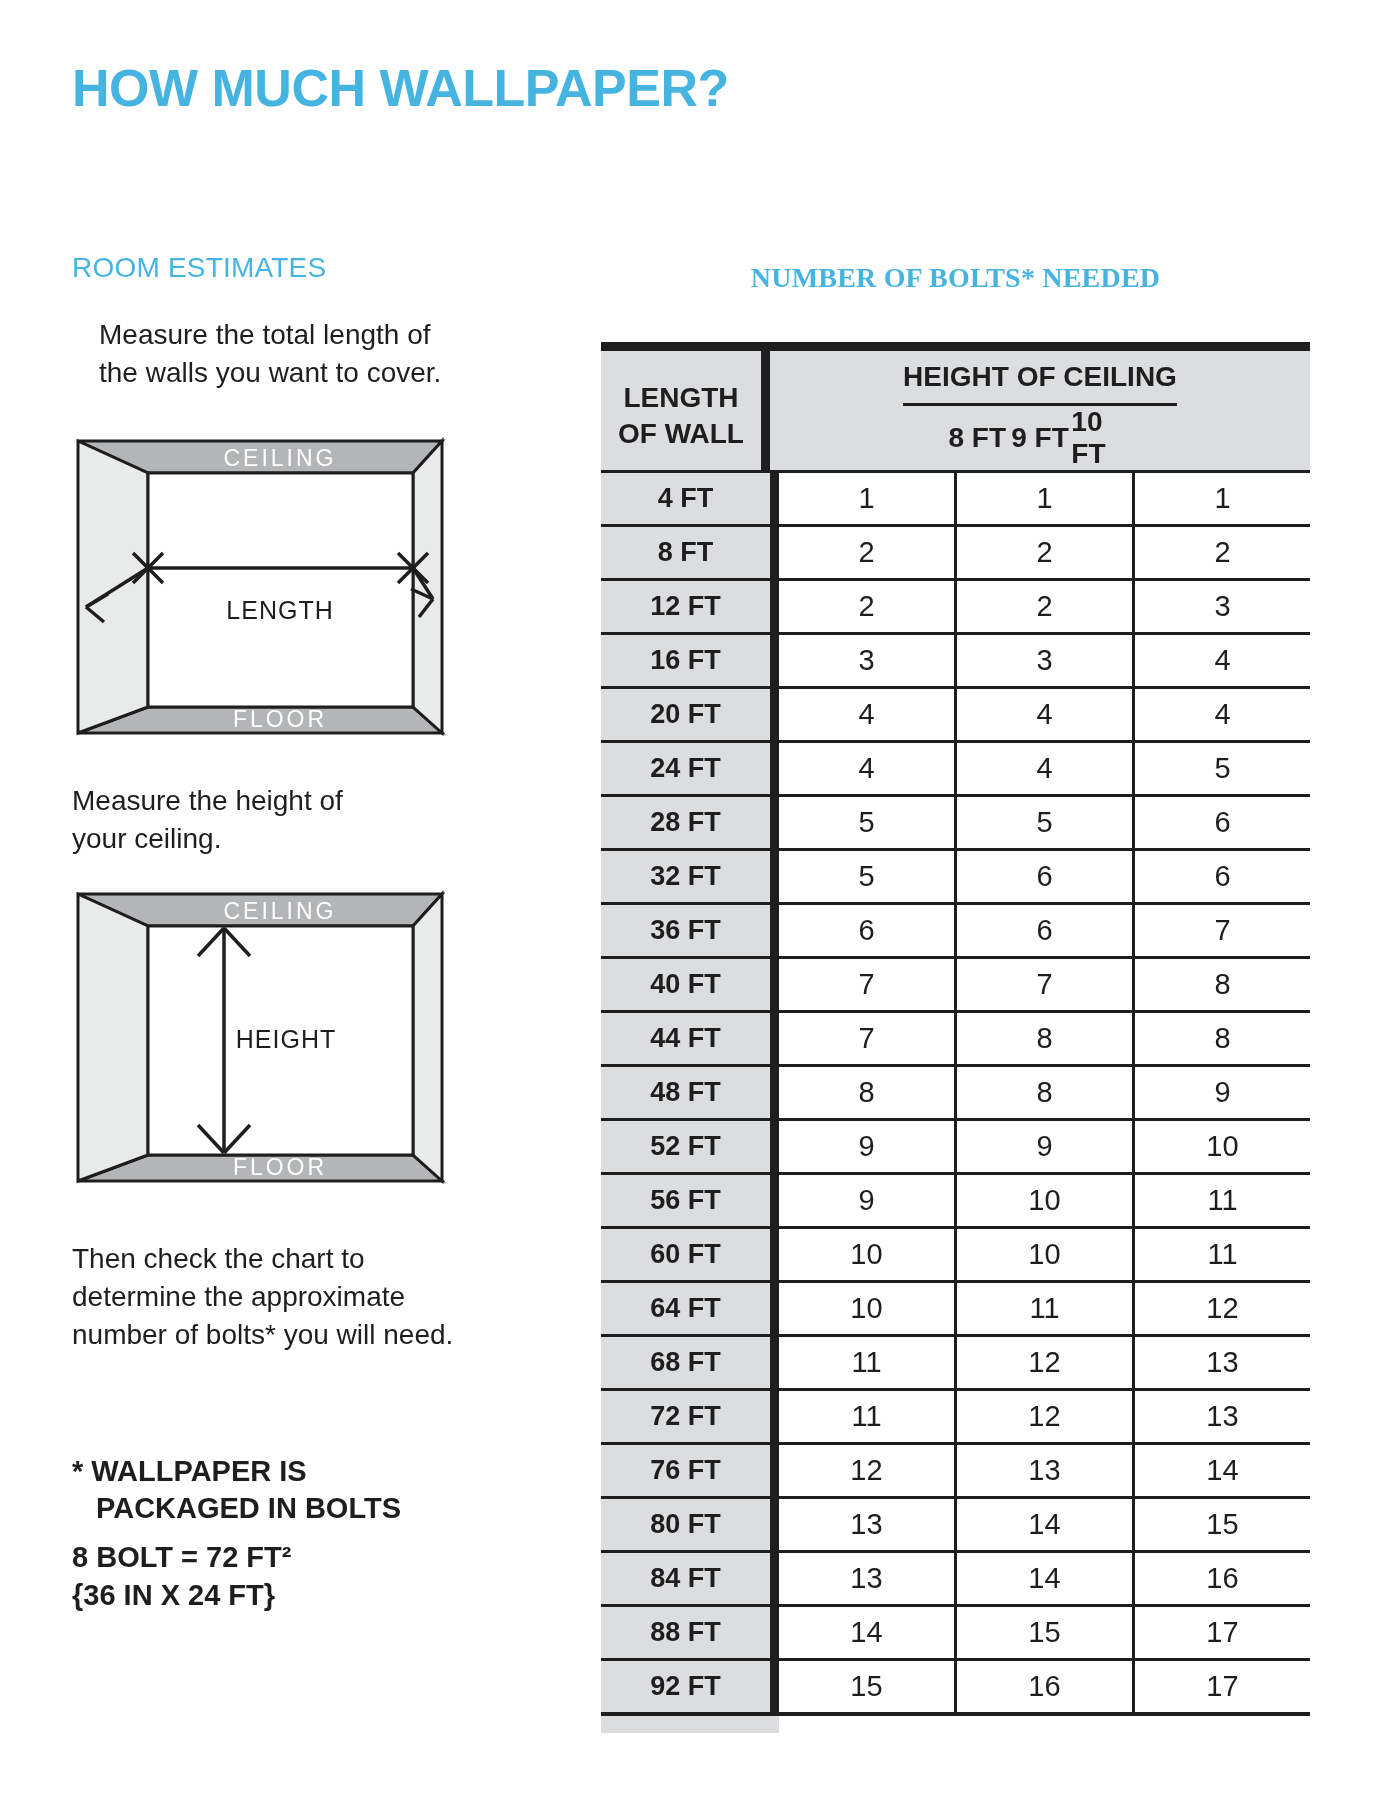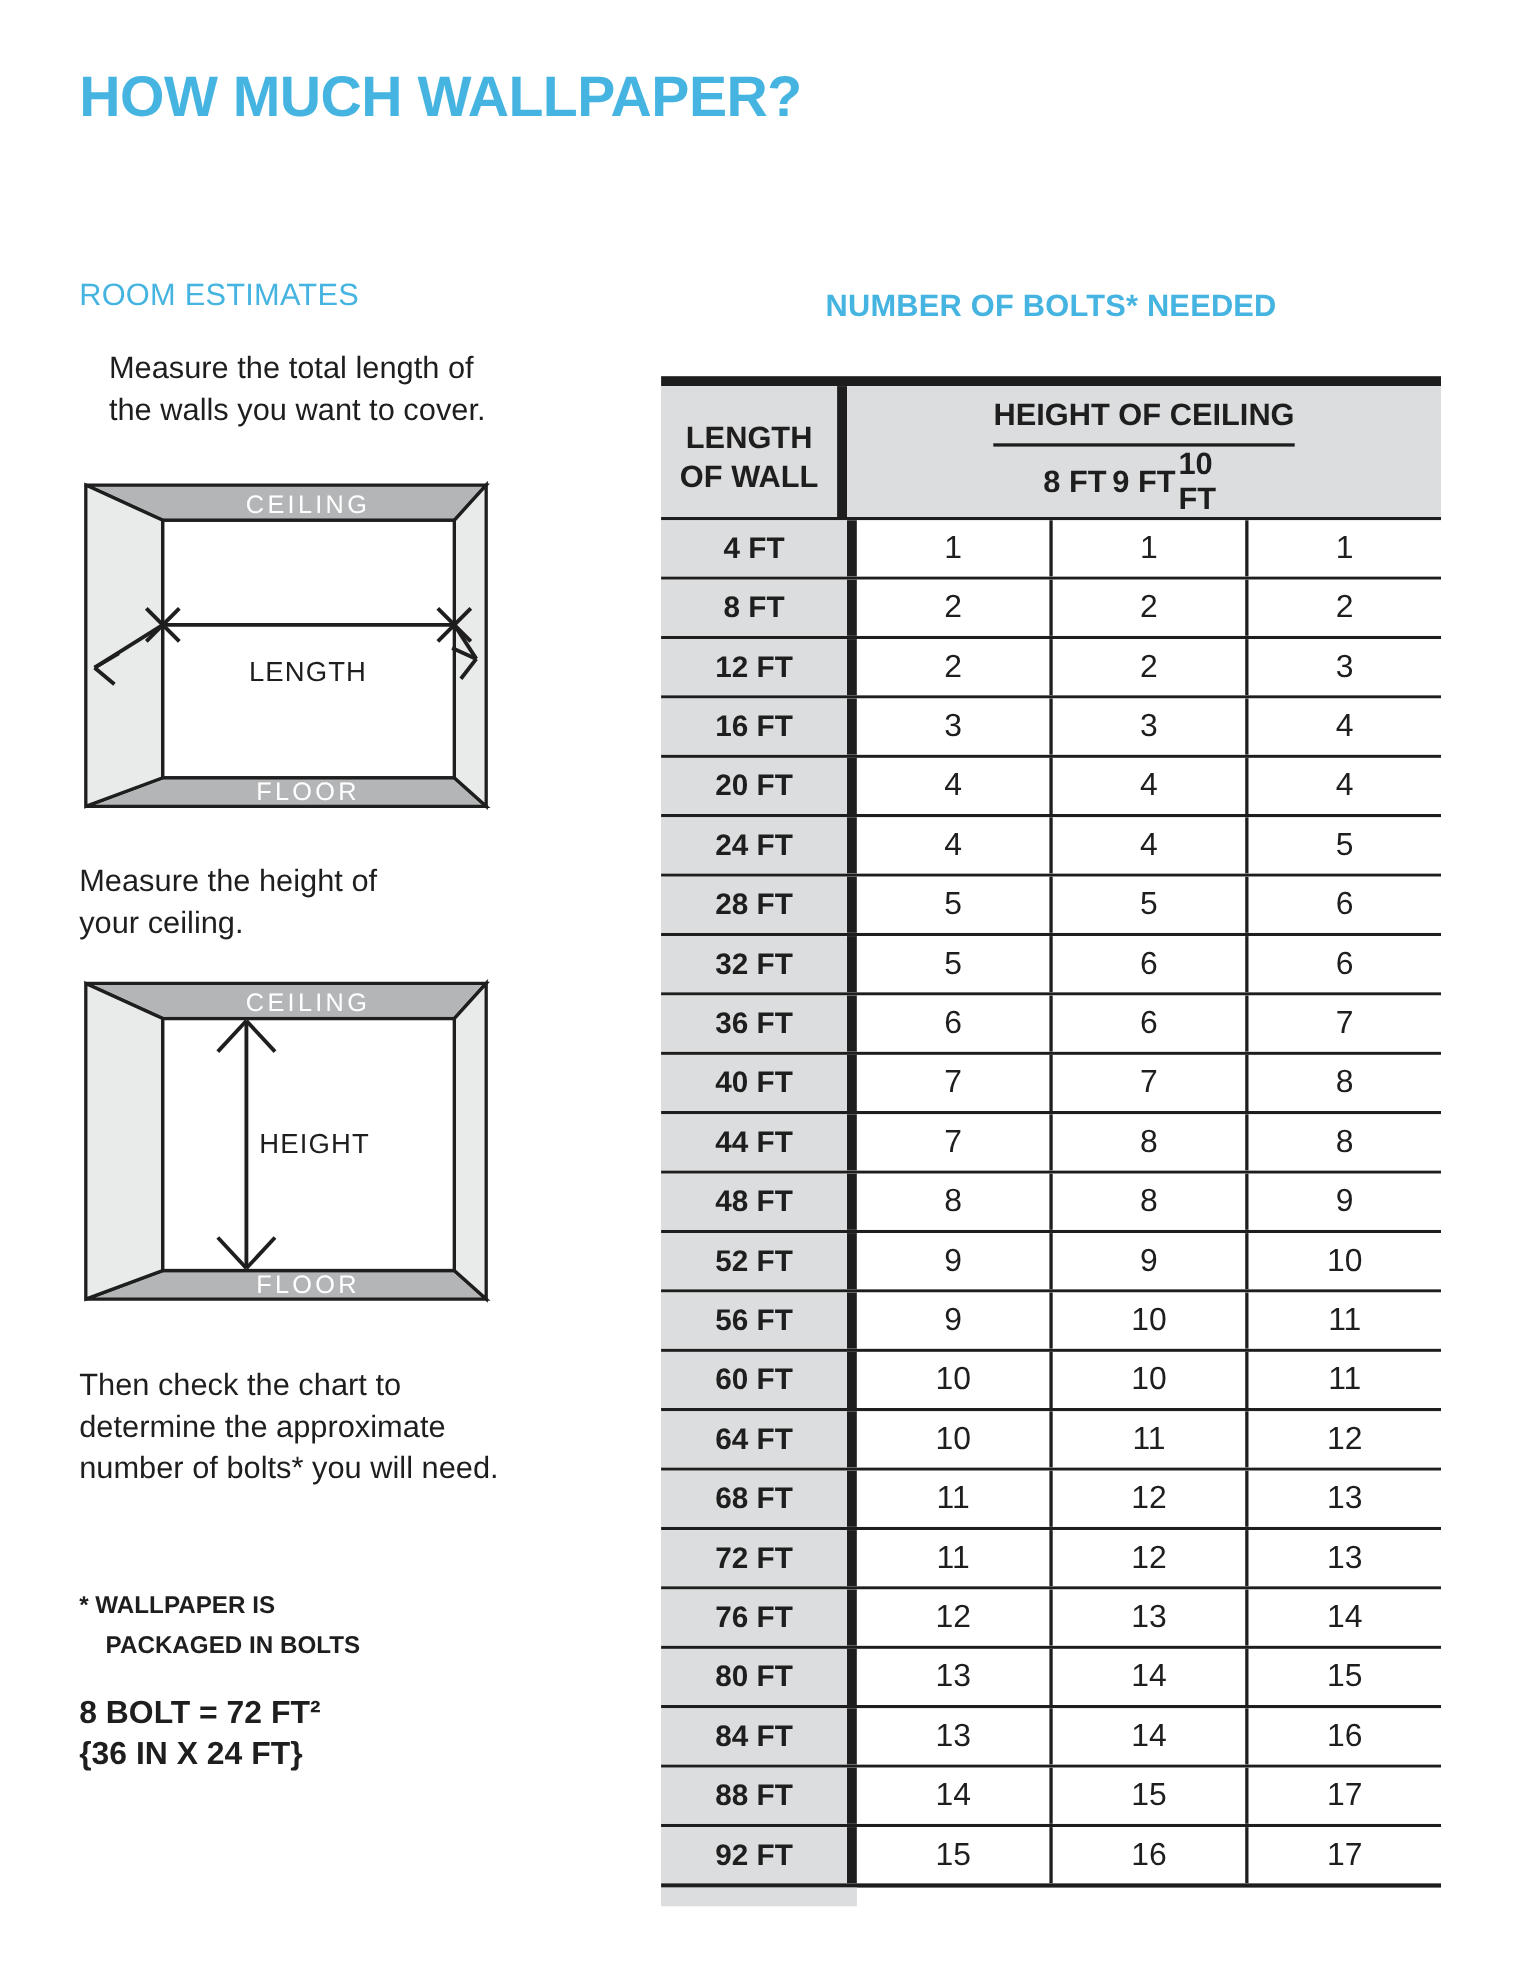--- a/index.html
+++ b/index.html
@@ -9,30 +9,30 @@
   }
   .abs{position:absolute;}
   .page-title{
     left:72px;top:58px;font-size:52px;font-weight:bold;color:#46B4E1;
     letter-spacing:-0.5px;white-space:nowrap;
   }
   .section-heading{
     font-size:28px;font-weight:normal;color:#46B4E1;letter-spacing:0.2px;white-space:nowrap;
   }
   .body-text{font-size:28px;line-height:38px;color:#1e1e1e;}
-  .bold-note{font-size:22px;line-height:37px;font-weight:bold;color:#1e1e1e;}
+  .bold-note{font-size:29px;line-height:37px;font-weight:bold;color:#1e1e1e;margin-top:13px;}
   .bolt-info{font-size:29px;line-height:38px;font-weight:bold;color:#1e1e1e;}
   .indent2{padding-left:24px;}
 
   svg text{font-family:"Liberation Sans",sans-serif;}
 
   
   .tbl-heading{
     left:601px;top:262px;width:709px;text-align:center;
-    font-size:28px;font-weight:bold;color:#46B4E1;letter-spacing:0.2px;
+    font-size:28px;font-weight:bold;color:#46B4E1;letter-spacing:0.2px;font-family:Liberation Serif, serif;
   }
   .tbl{left:601px;top:342px;width:709px;}
   .tbl-top{height:9px;background:#1e1e1e;}
   .tbl-head-row{display:flex;height:119px;}
   .lbl-w{width:169px;background:#dcddde;border-right:9px solid #1e1e1e;flex:0 0 auto;}
   .head-lbl{
     display:flex;flex-direction:column;align-items:center;justify-content:center;
     padding-top:10px;box-sizing:border-box;
     font-size:28px;font-weight:bold;line-height:36px;
   }

